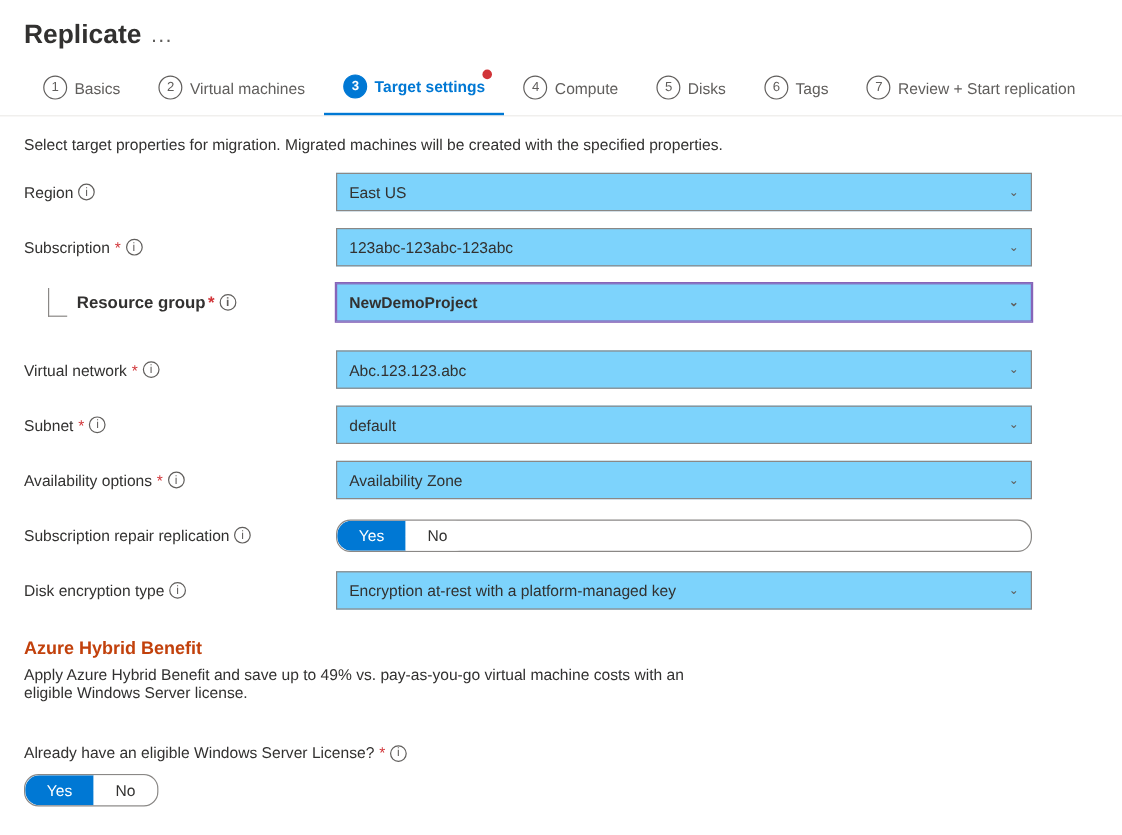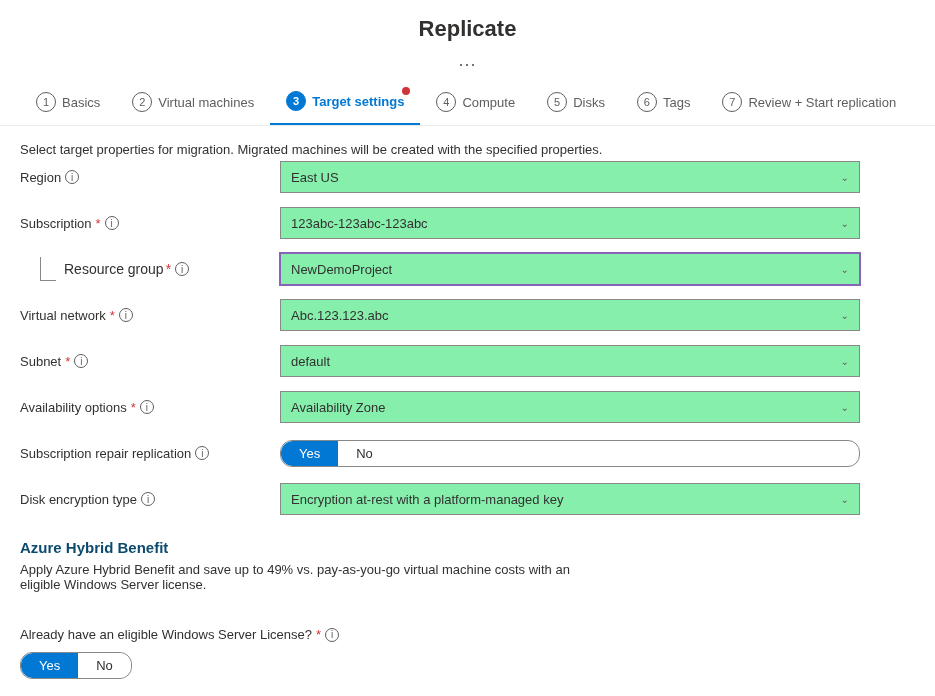--- a/index.html
+++ b/index.html
@@ -10,21 +10,20 @@
       background: #fff;
       width: 935px;
       min-height: 696px;
     }
 
     .page-header {
       display: flex;
       align-items: center;
       padding: 16px 20px 8px 20px;
       gap: 8px;
-      flex-direction: column;
     }
 
     .page-title {
       font-size: 22px;
       font-weight: 600;
       color: #323130;
     }
 
     .dots-icon {
       color: #605e5c;
@@ -86,21 +85,21 @@
       right: 10px;
     }
 
     .content {
       padding: 16px 20px;
     }
 
     .description {
       font-size: 13px;
       color: #323130;
-      margin-bottom: 4px;
+      margin-bottom: 16px;
     }
 
     .form-row {
       display: flex;
       align-items: center;
       margin-bottom: 14px;
       min-height: 32px;
     }
 
     .form-label {
@@ -136,40 +135,41 @@
       max-width: 580px;
     }
 
     .dropdown {
       display: flex;
       align-items: center;
       justify-content: space-between;
       border: 1px solid #8a8886;
       padding: 4px 10px;
       cursor: pointer;
-      background: #86efac;
+      background: #7dd3fc;
       font-size: 13px;
       min-height: 32px;
     }
 
     .dropdown.focused {
       border-color: #8764b8;
       border-width: 1px;
       outline: 1px solid #8764b8;
     }
 
     .chevron-icon {
       font-size: 10px;
       color: #605e5c;
     }
 
     .resource-group-row {
       display: flex;
       align-items: center;
-      margin-bottom: 14px;
+      margin-bottom: 24px;
+      font-weight: bold;
     }
 
     .resource-group-indent {
       width: 260px;
       display: flex;
       align-items: center;
       flex-shrink: 0;
       padding-left: 20px;
     }
 
@@ -206,21 +206,21 @@
       border: none;
       padding: 5px 18px;
       border-radius: 0 12px 12px 0;
       font-size: 13px;
       cursor: pointer;
     }
 
     .section-title {
       font-size: 15px;
       font-weight: 600;
-      color: #0c4a6e;
+      color: #c2410c;
       margin-top: 24px;
       margin-bottom: 6px;
     }
 
     .section-desc {
       font-size: 13px;
       color: #323130;
       margin-bottom: 14px;
       max-width: 580px;
     }

